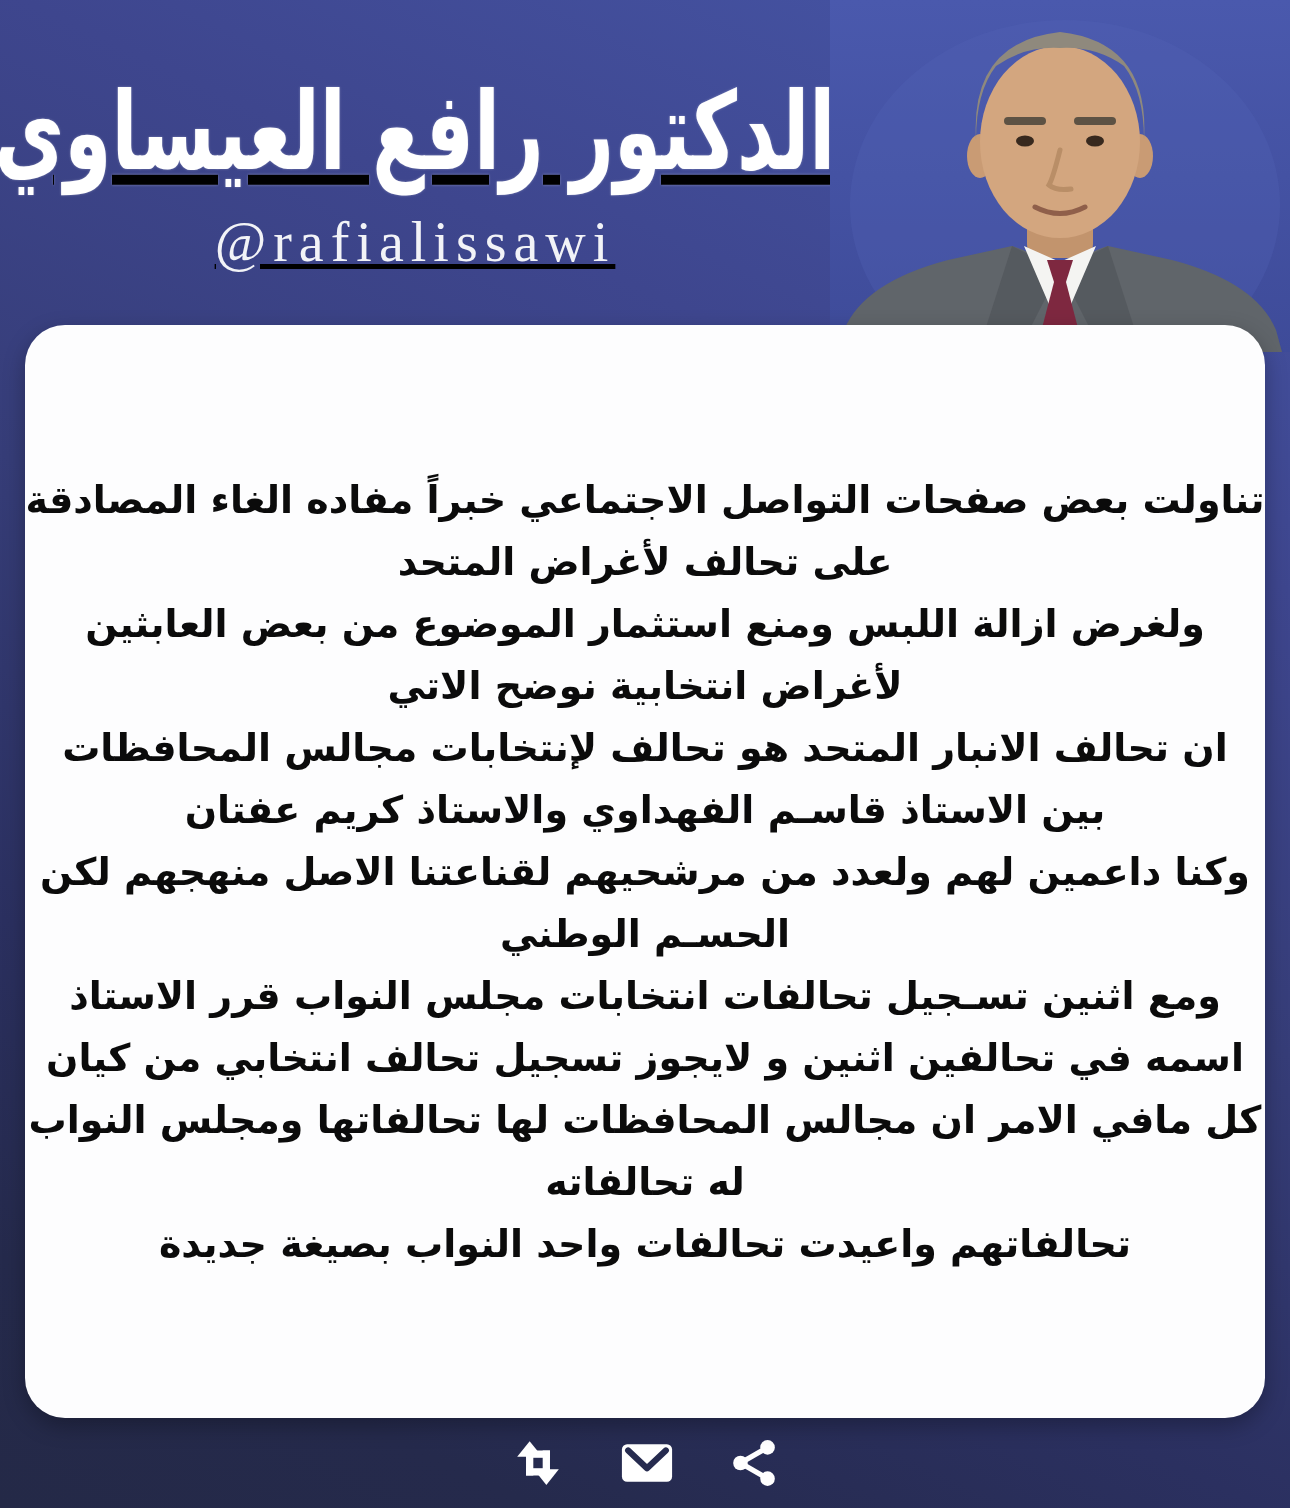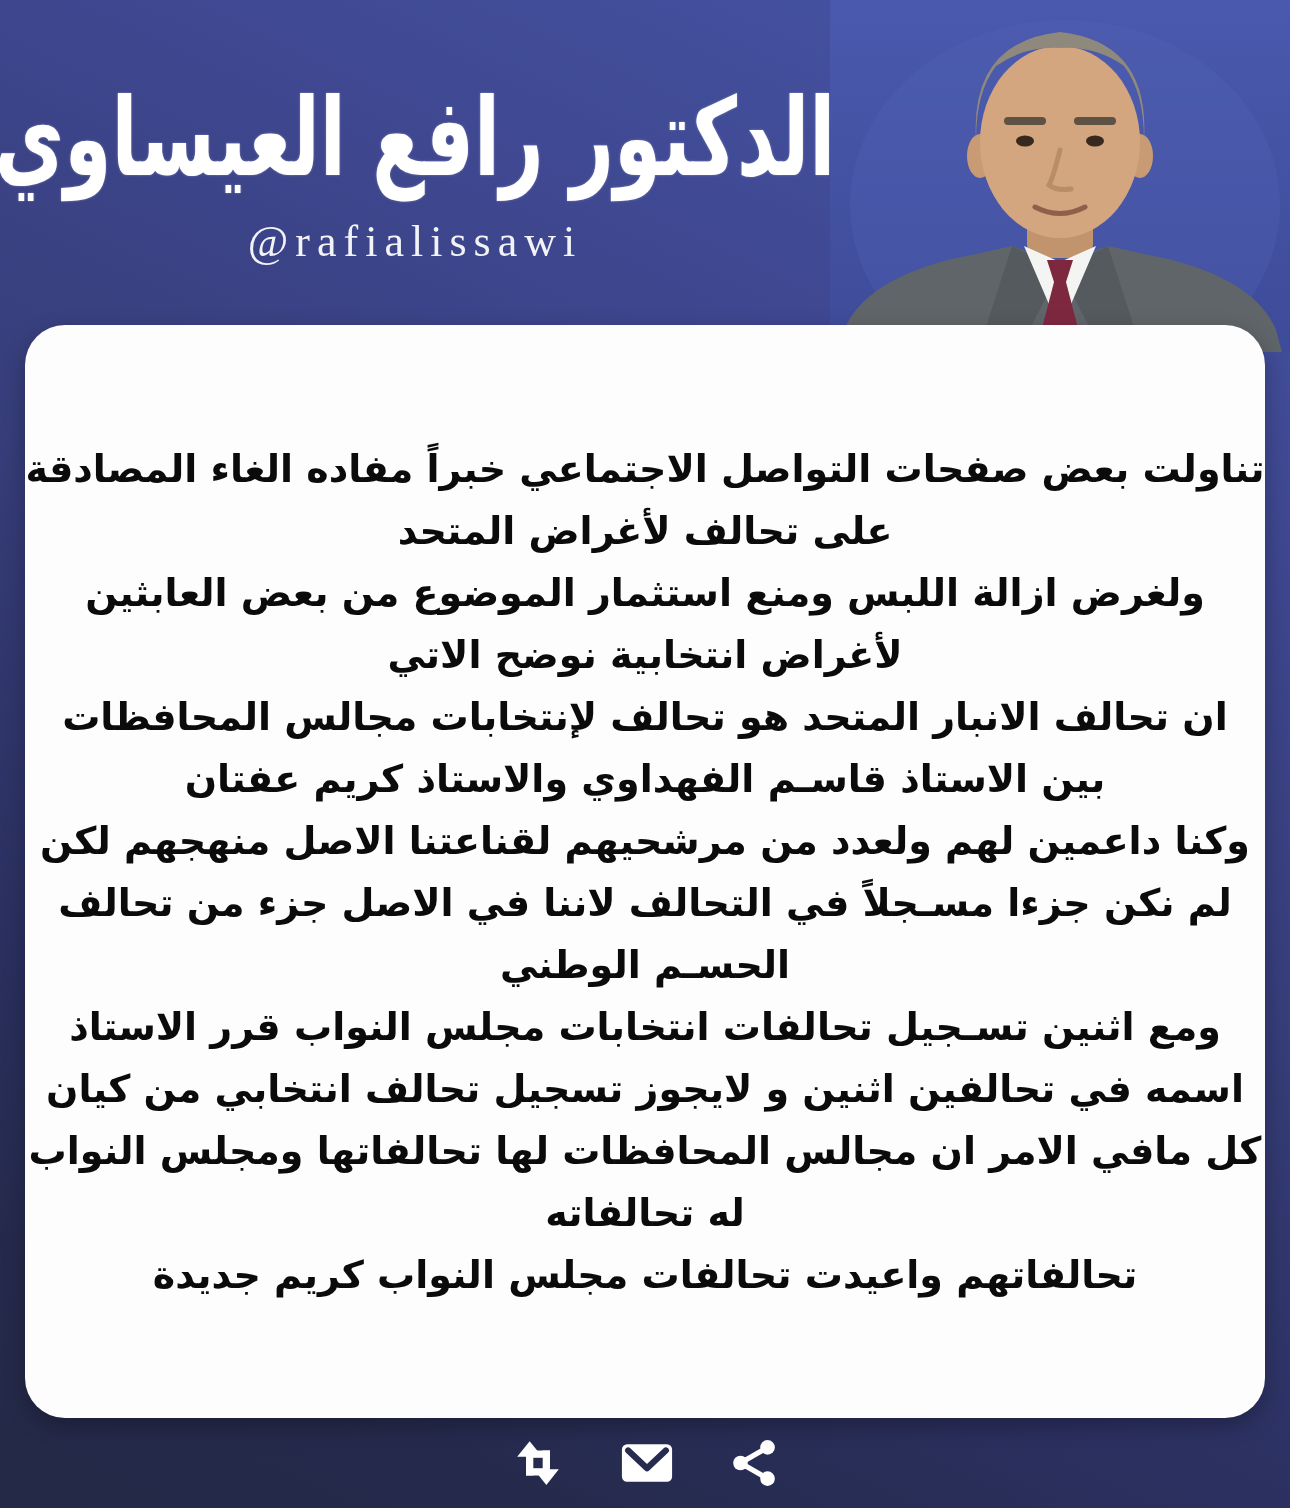--- a/index.html
+++ b/index.html
@@ -10,28 +10,29 @@
   .page{
     position:relative;width:1290px;height:1508px;
     background:linear-gradient(205deg,#4757a9 0%,#3e468e 28%,#363d78 50%,#2b3060 72%,#252a4c 88%,#242947 100%);
   }
   
   .header{position:relative;width:1290px;height:352px;}
   .header-left{
     position:absolute;left:0;top:0;width:830px;height:352px;
     display:flex;flex-direction:column;align-items:center;justify-content:center;
     padding-top:4px;
+    text-decoration:underline;
   }
   .calligraphy{
     color:#ffffff;font-weight:bold;font-size:76px;white-space:nowrap;
     transform:scaleY(1.42);transform-origin:center;
     letter-spacing:1px;text-shadow:0 0 2px rgba(255,255,255,.35);
   }
   .handle{
-    margin-top:34px;color:#f2f3f7;font-size:44px;letter-spacing:7px;
+    margin-top:34px;color:#f2f3f7;font-size:56px;letter-spacing:7px;
     font-family:"Liberation Serif",serif;white-space:nowrap;
   }
   .portrait{position:absolute;right:0;top:0;width:460px;height:352px;}
   .portrait svg{display:block;}
   
   .card{
     position:relative;z-index:2;margin:-27px 0 0 25px;width:1240px;height:1093px;
     background:#fdfdfe;border-radius:40px;overflow:hidden;
     box-shadow:0 8px 22px rgba(0,0,0,.28);
     display:flex;align-items:center;justify-content:center;
@@ -103,27 +104,26 @@
 
   <div class="card">
     <div class="statement">
         <div class="line">تناولت بعض صفحات التواصل الاجتماعي خبراً مفاده الغاء المصادقة</div>
         <div class="line">على تحالف لأغراض المتحد</div>
         <div class="line">ولغرض ازالة اللبس ومنع استثمار الموضوع من بعض العابثين</div>
         <div class="line">لأغراض انتخابية نوضح الاتي</div>
         <div class="line">ان تحالف الانبار المتحد هو تحالف لإنتخابات مجالس المحافظات</div>
         <div class="line">بين الاستاذ قاسـم الفهداوي والاستاذ كريم عفتان</div>
         <div class="line">وكنا داعمين لهم ولعدد من مرشحيهم لقناعتنا الاصل منهجهم لكن</div>
-        <div class="line">لم نكن جزءا مسـجلاً في التحالف لاننا في الاصل جزء من تحالف</div>
         <div class="line">الحسـم الوطني</div>
         <div class="line">ومع اثنين تسـجيل تحالفات انتخابات مجلس النواب قرر الاستاذ</div>
         <div class="line">اسمه في تحالفين اثنين و لايجوز تسجيل تحالف انتخابي من كيان</div>
         <div class="line">كل مافي الامر ان مجالس المحافظات لها تحالفاتها ومجلس النواب</div>
         <div class="line">له تحالفاته</div>
-        <div class="line">تحالفاتهم واعيدت تحالفات مجلس النواب كريم جديدة</div>
+        <div class="line">تحالفاتهم واعيدت تحالفات واحد النواب بصيغة جديدة</div>
       </div>
   </div>
 
   <div class="footer">
     <span class="icon" title="">
       <svg width="50" height="50" viewBox="0 0 48 48" xmlns="http://www.w3.org/2000/svg" fill="#ffffff">
         <polygon points="16,3 4,18 28,18"></polygon>
         <rect x="12.5" y="15" width="7" height="21"></rect>
         <rect x="12.5" y="29" width="23" height="7"></rect>
         <polygon points="32,45 20,30 44,30"></polygon>

